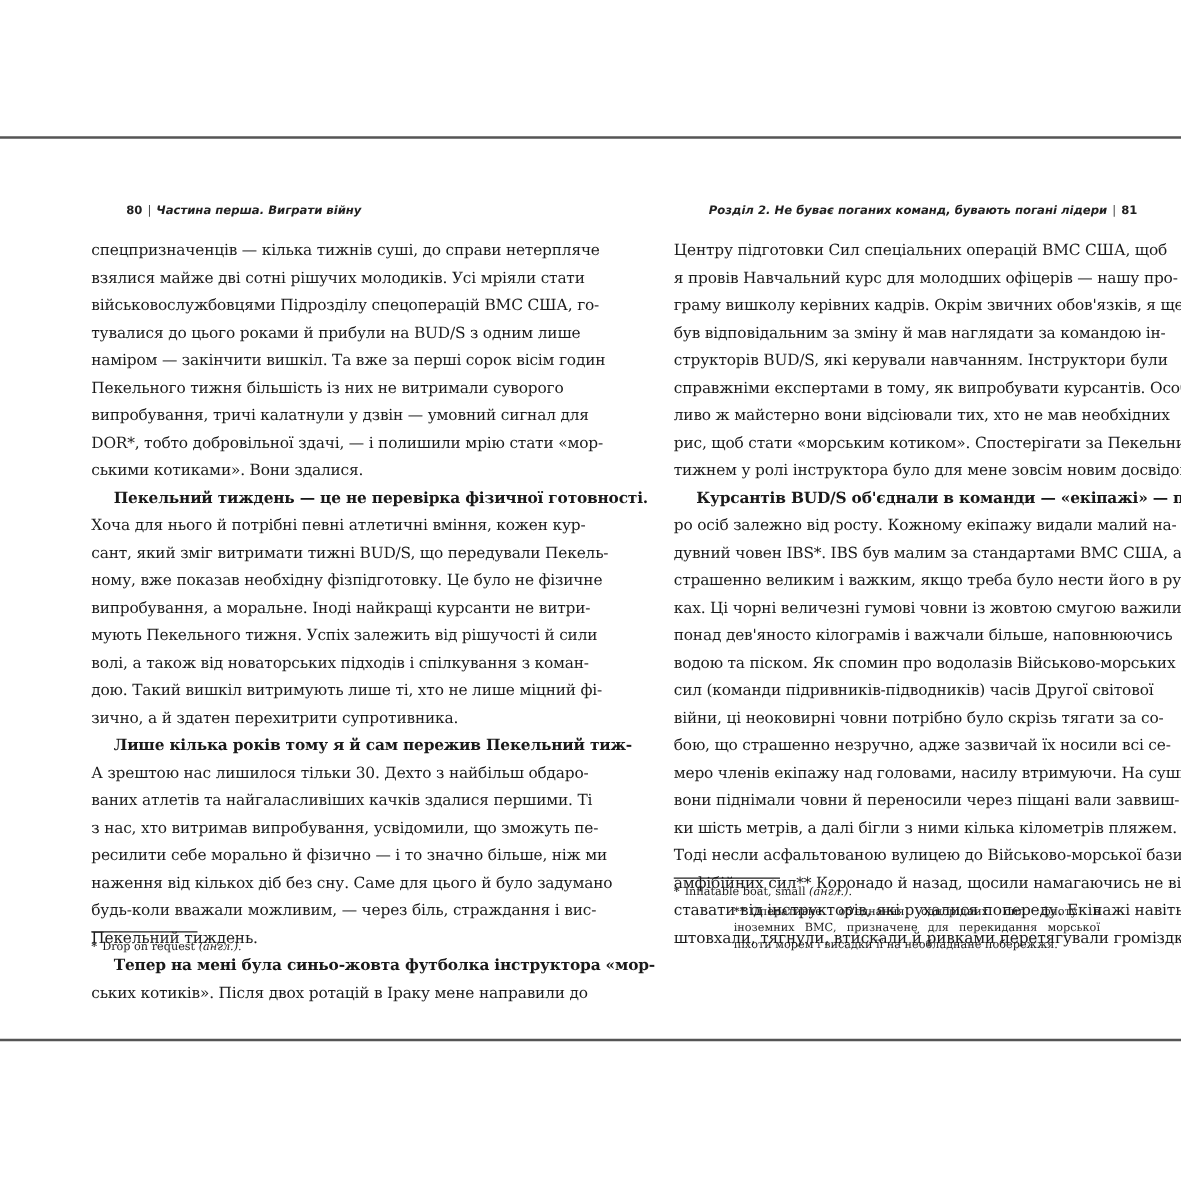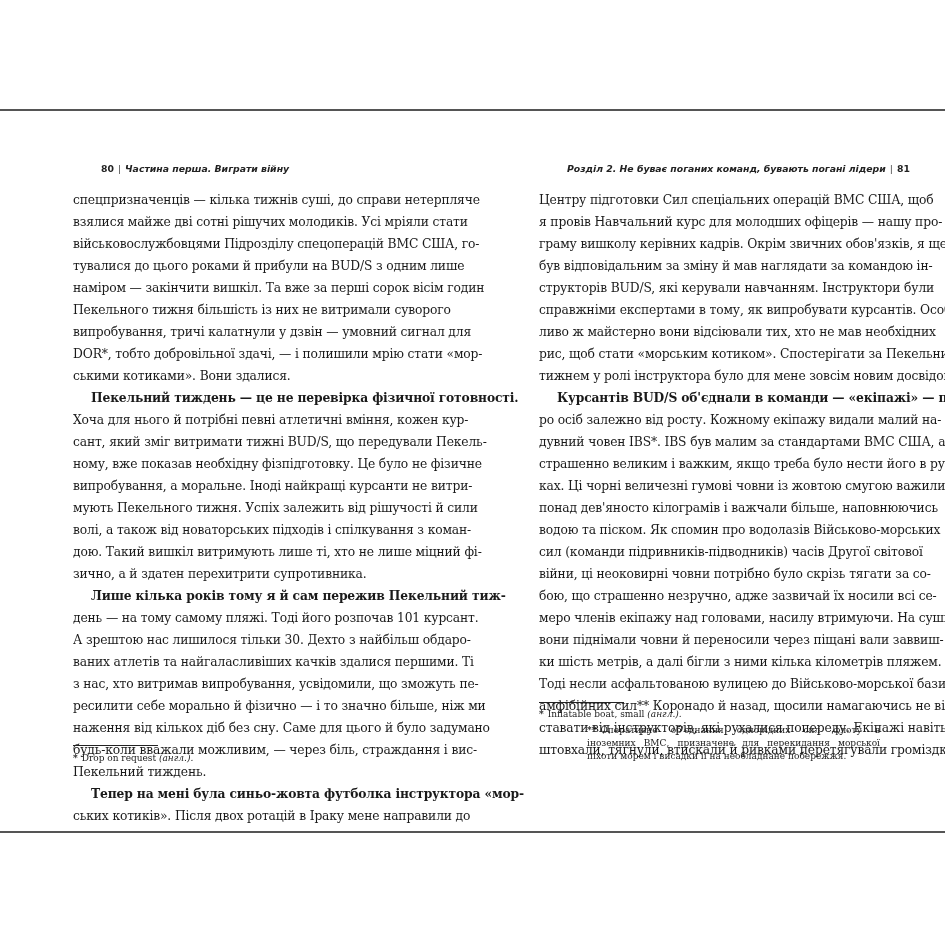--- a/index.html
+++ b/index.html
@@ -67,21 +67,20 @@
     <span class="line indent">Пекельний тиждень — це не перевірка фізичної готовності.</span>
     <span class="line">Хоча для нього й потрібні певні атлетичні вміння, кожен кур-</span>
     <span class="line">сант, який зміг витримати тижні BUD/S, що передували Пекель-</span>
     <span class="line">ному, вже показав необхідну фізпідготовку. Це було не фізичне</span>
     <span class="line">випробування, а моральне. Іноді найкращі курсанти не витри-</span>
     <span class="line">мують Пекельного тижня. Успіх залежить від рішучості й сили</span>
     <span class="line">волі, а також від новаторських підходів і спілкування з коман-</span>
     <span class="line">дою. Такий вишкіл витримують лише ті, хто не лише міцний фі-</span>
     <span class="line last">зично, а й здатен перехитрити супротивника.</span>
     <span class="line indent">Лише кілька років тому я й сам пережив Пекельний тиж-</span>
-    <span class="line">день — на тому самому пляжі. Тоді його розпочав 101 курсант.</span>
     <span class="line">А зрештою нас лишилося тільки 30. Дехто з найбільш обдаро-</span>
     <span class="line">ваних атлетів та найгаласливіших качків здалися першими. Ті</span>
     <span class="line">з нас, хто витримав випробування, усвідомили, що зможуть пе-</span>
     <span class="line">ресилити себе морально й фізично — і то значно більше, ніж ми</span>
     <span class="line">наження від кількох діб без сну. Саме для цього й було задумано</span>
     <span class="line">будь-коли вважали можливим, — через біль, страждання і вис-</span>
     <span class="line last">Пекельний тиждень.</span>
     <span class="line indent">Тепер на мені була синьо-жовта футболка інструктора «мор-</span>
     <span class="line">ських котиків». Після двох ротацій в Іраку мене направили до</span>
   </div>

